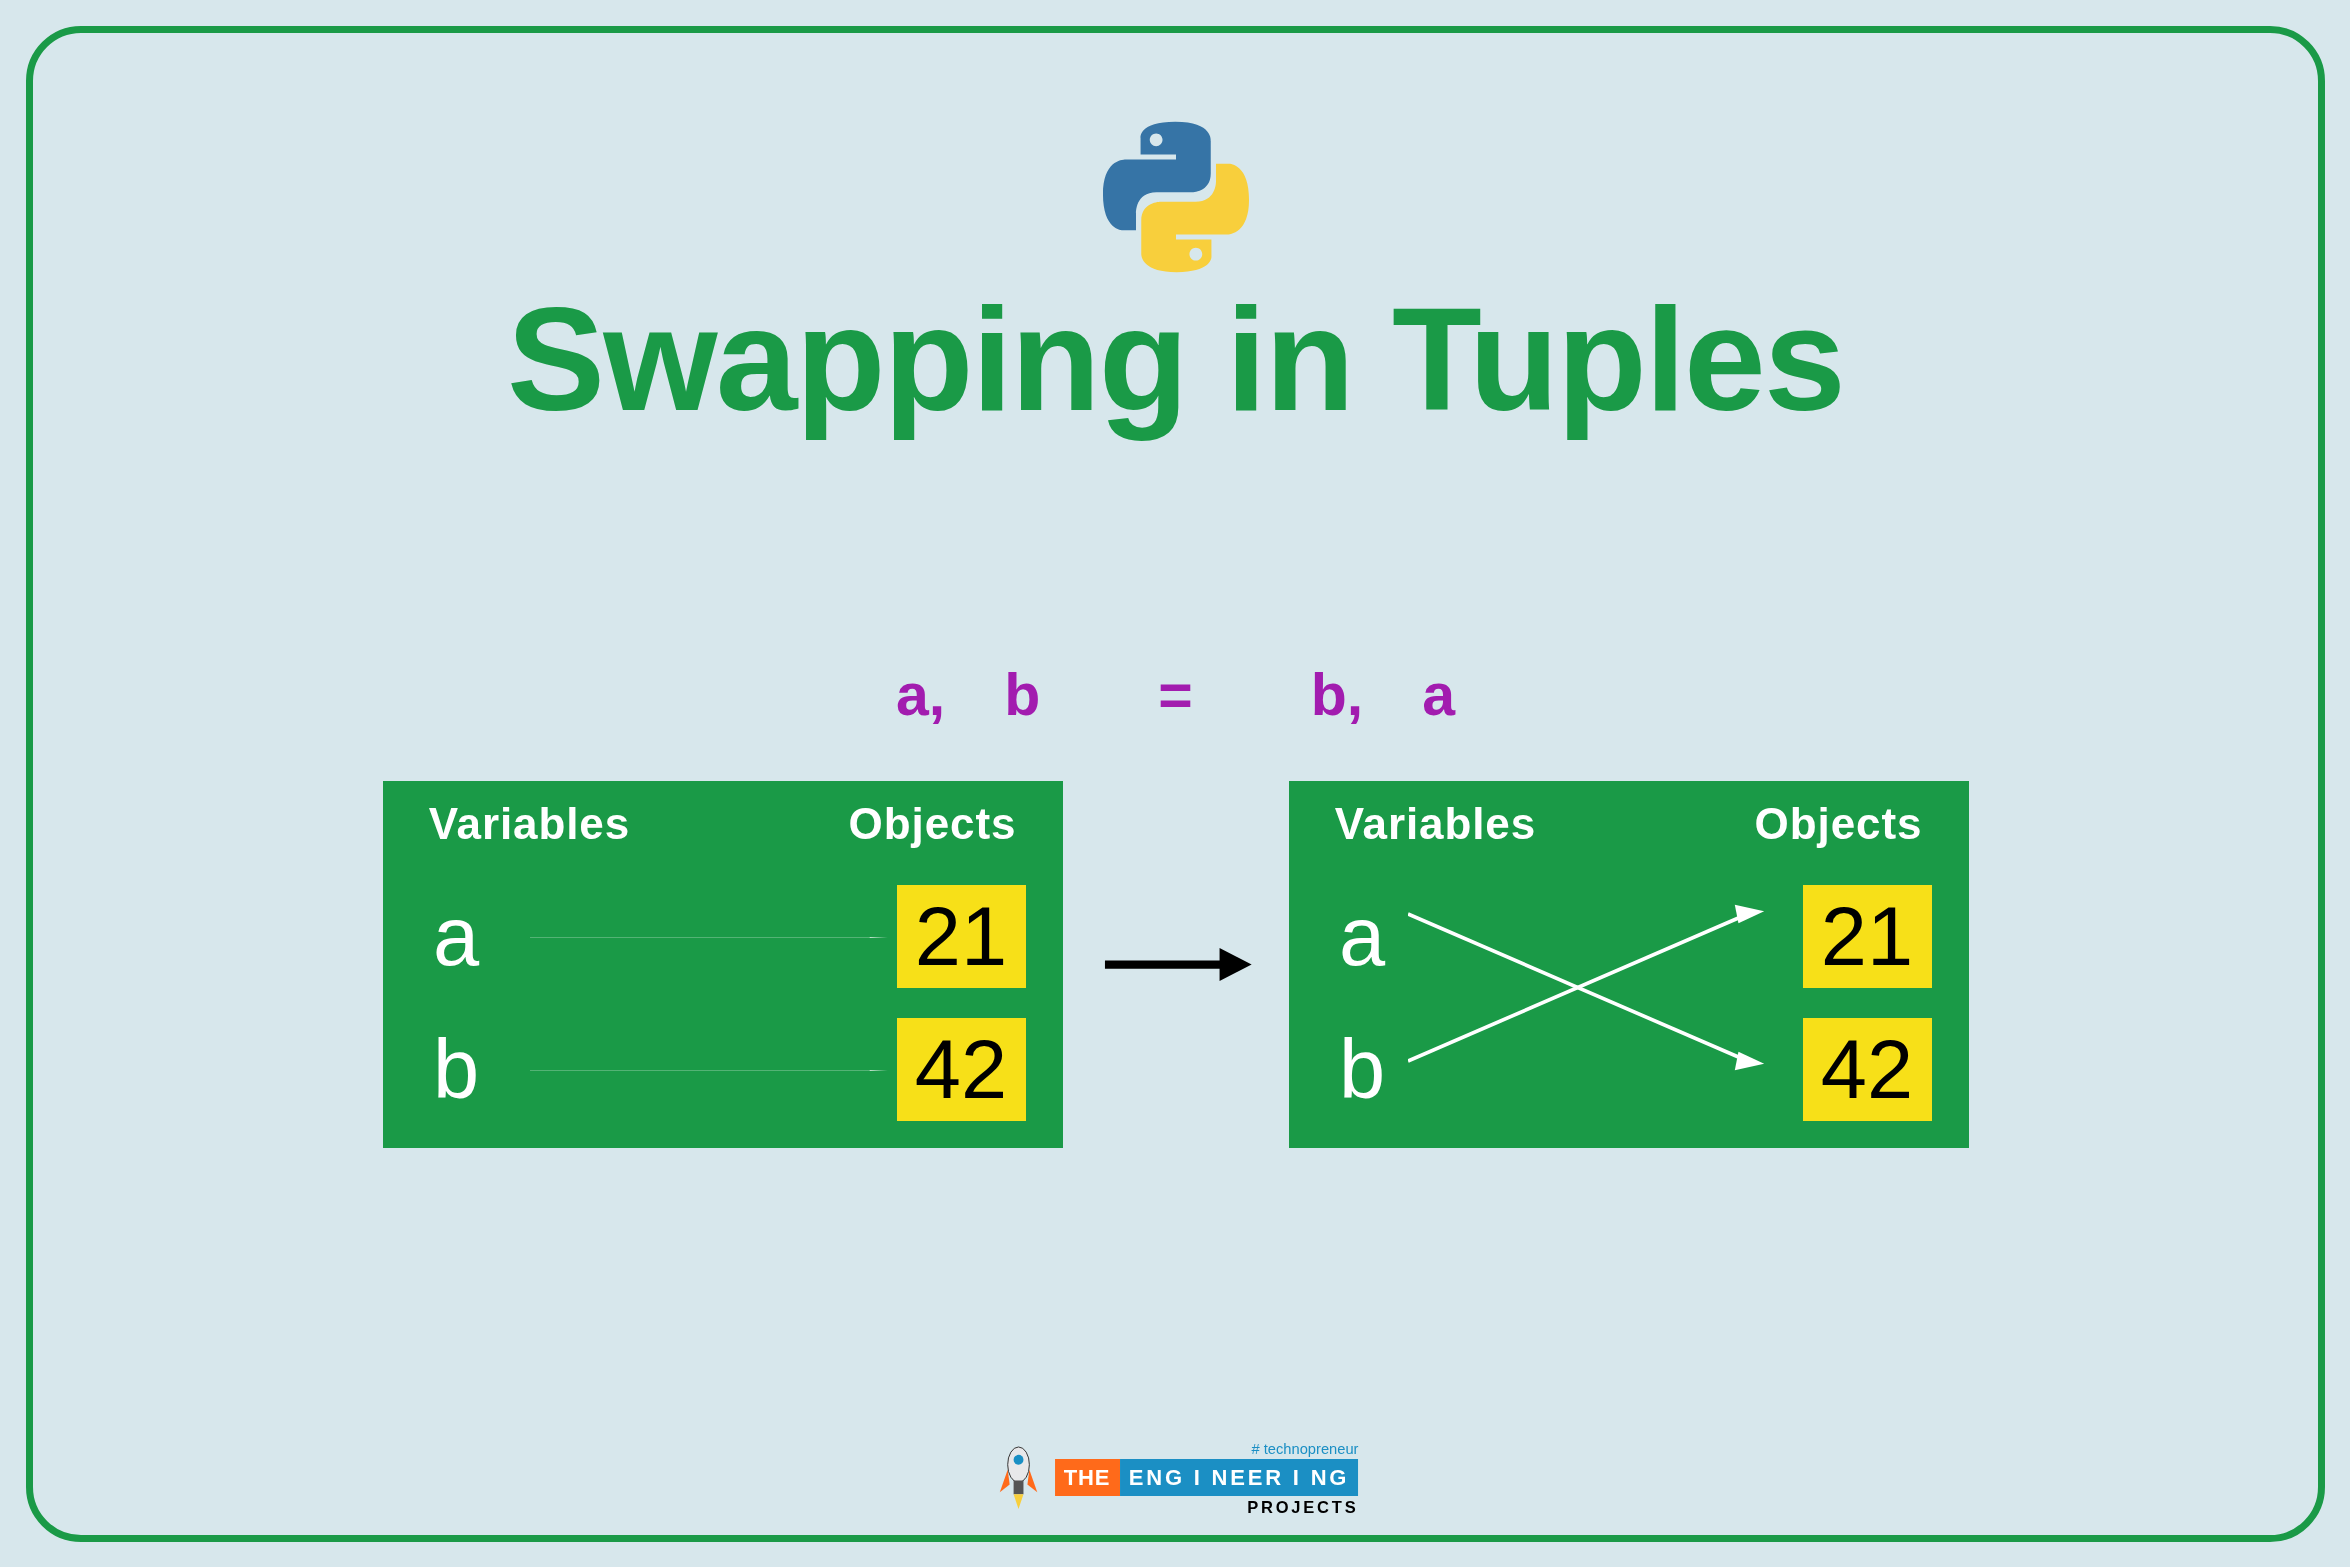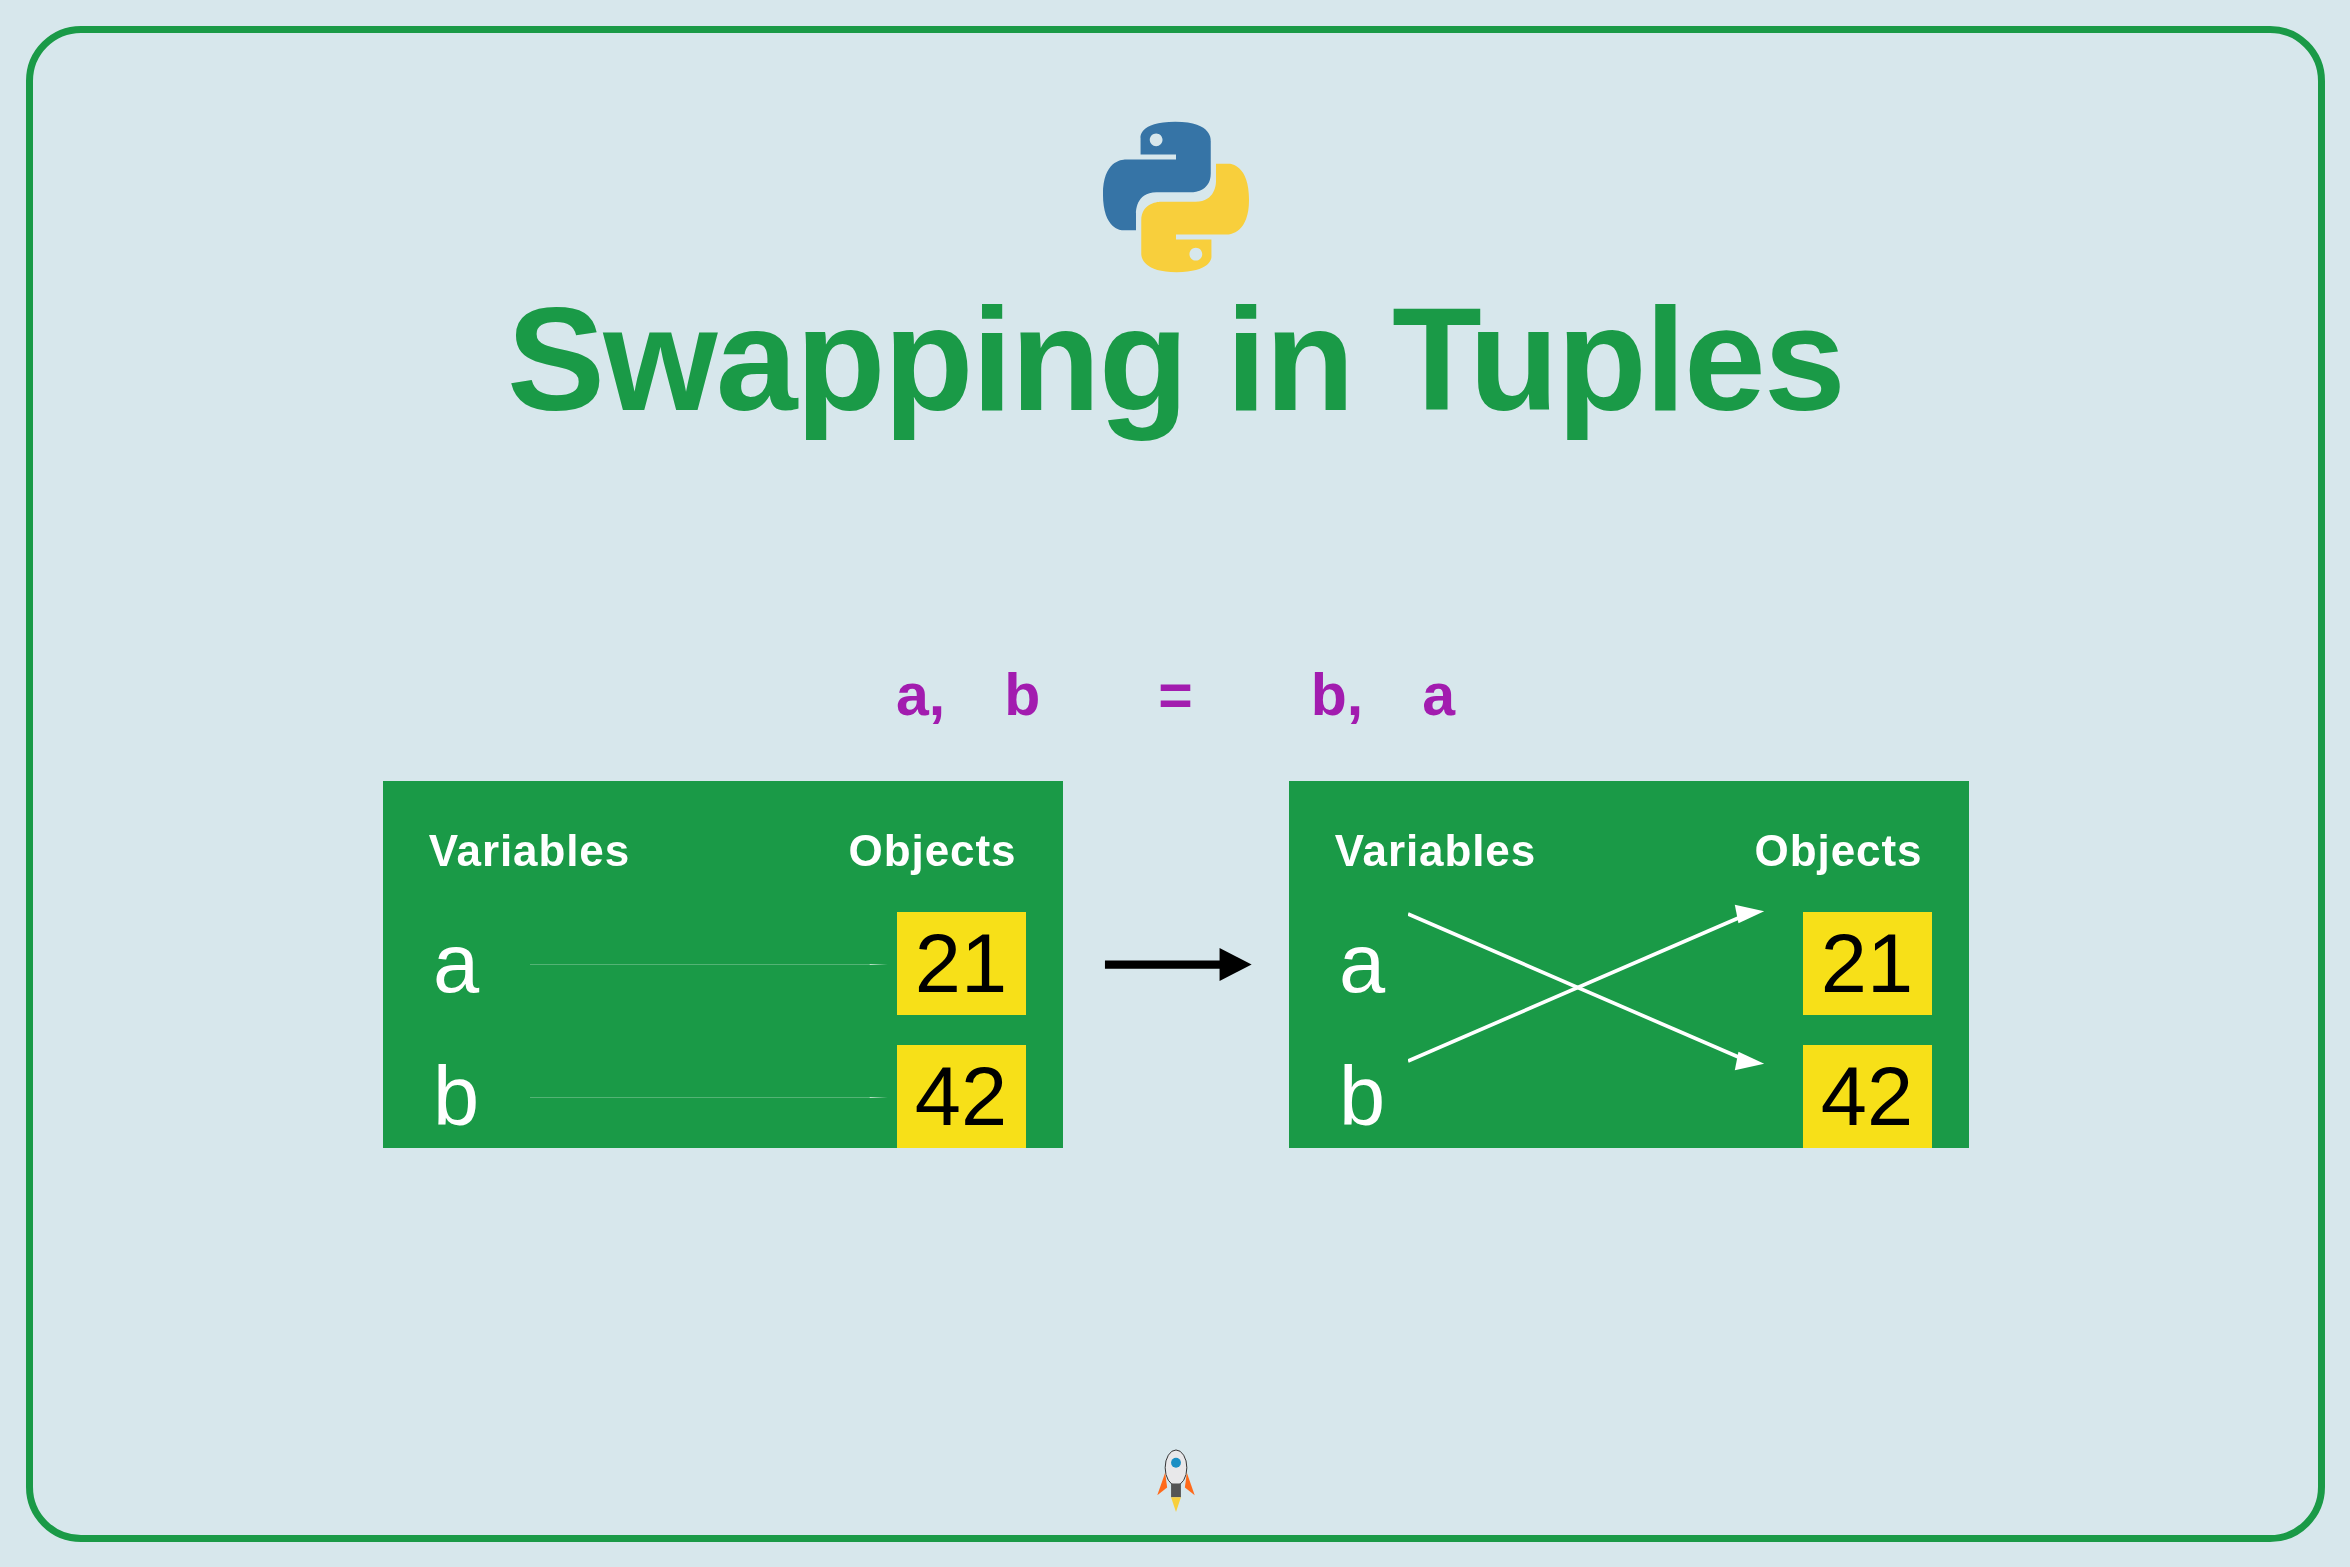--- a/index.html
+++ b/index.html
@@ -65,21 +65,20 @@
   }
   .box-headers {
     display: flex;
     justify-content: space-between;
     color: #fff;
     font-size: 44px;
     font-weight: 700;
     font-family: "Arial Narrow", Arial, sans-serif;
     letter-spacing: 0.9px;
     padding: 0 9.2px 9.2px 9.2px;
-    margin-top: 27px;
   }
   .box-row {
     display: flex;
     justify-content: space-between;
     align-items: center;
     margin-top: 23px;
     position: relative;
     height: 110px;
   }
   .var-label {
@@ -255,14 +254,22 @@
 
 <div class="footer-logo">
   <svg class="rocket" viewBox="0 0 50 70">
     <ellipse cx="25" cy="20" rx="11" ry="18" fill="#e8e8ea" stroke="#333" stroke-width="1"></ellipse>
     <circle cx="25" cy="15" r="5" fill="#1b8fc4"></circle>
     <path d="M14 25 L6 48 L16 40 Z" fill="#ff6a1a"></path>
     <path d="M36 25 L44 48 L34 40 Z" fill="#ff6a1a"></path>
     <rect x="20" y="36" width="10" height="14" fill="#555"></rect>
     <path d="M20 50 L25 65 L30 50 Z" fill="#f8cf3c"></path>
   </svg>
+  <div class="logo-text-block">
+    <div class="tagline"># technopreneur</div>
+    <div class="logo-bar">
+      <div class="logo-the">THE</div>
+      <div class="logo-eng">ENG I NEER I NG</div>
+    </div>
+    <div class="logo-proj">PROJECTS</div>
+  </div>
 </div>
 
 
 </body></html>

